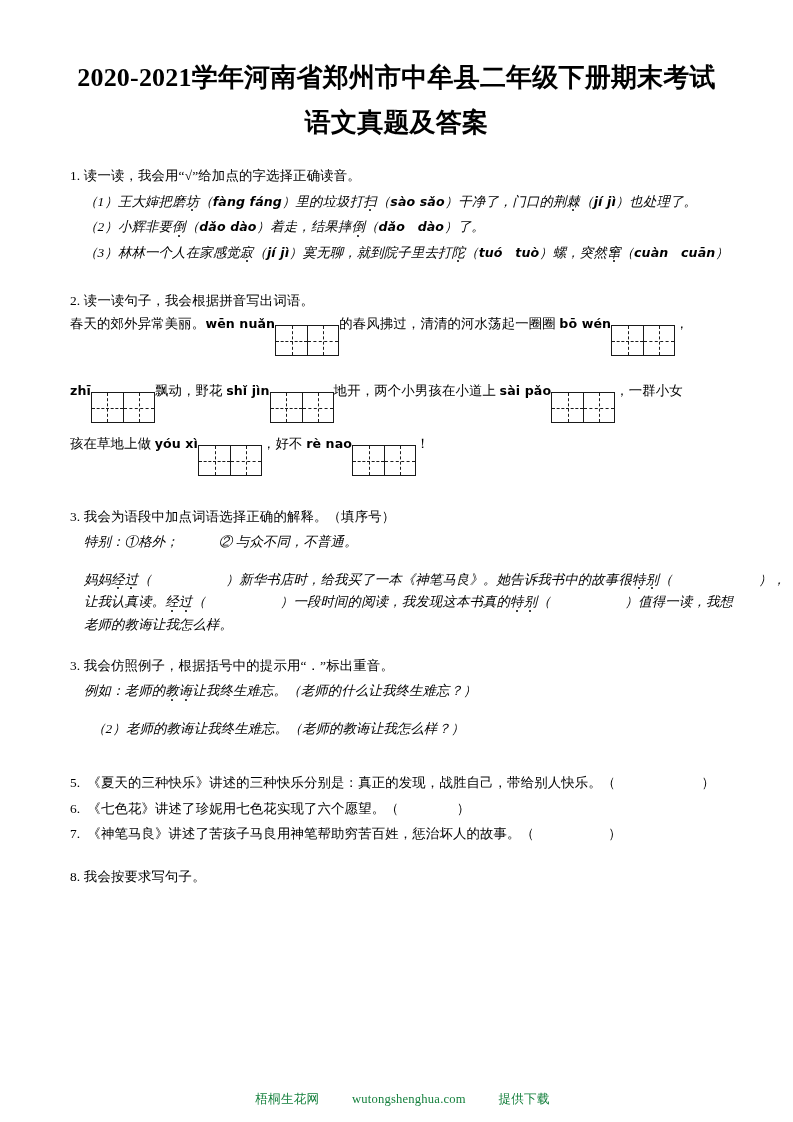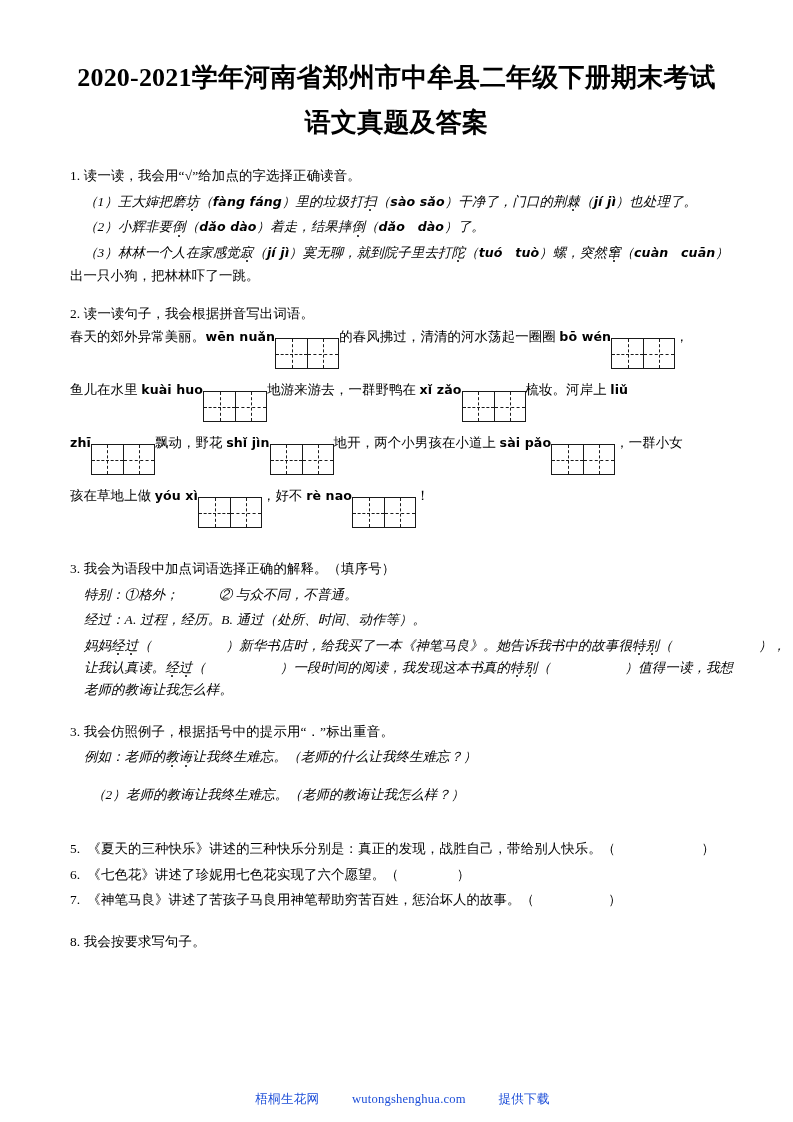--- a/index.html
+++ b/index.html
@@ -125,21 +125,21 @@
   .sp-md { display: inline-block; width: 40px; }
 
   
   .footer {
     position: absolute;
     left: 12px;
     right: 0;
     bottom: 14px;
     text-align: center;
     font-size: 12.6px;
-    color: #1d4ed8;
+    color: #15803d;
     letter-spacing: 0.2px;
   }
   .footer span { display: inline-block; }
   .footer .f-gap { width: 26px; }
   .footer .f-url { font-family: "Liberation Serif", serif; }
 </style>
 </head>
 <body>
 
 <div class="page">
@@ -150,49 +150,46 @@
 
   <div class="q">
     <span class="line">1. 读一读，我会用“√”给加点的字选择正确读音。</span>
     <div class="gap-b"></div>
     <span class="line indent1">（1）王大婶把磨<span class="dot">坊</span>（<span class="py-b">fàng fáng</span>）里的垃圾打<span class="dot">扫</span>（<span class="py-b">sào sǎo</span>）干净了，门口的荆<span class="dot">棘</span>（<span class="py-b">jí jì</span>）也处理了。</span>
     <div class="gap-b"></div>
     <span class="line indent1">（2）小辉非要<span class="dot">倒</span>（<span class="py-b">dǎo dào</span>）着走，结果摔<span class="dot">倒</span>（<span class="py-b">dǎo　dào</span>）了。</span>
     <div class="gap-b"></div>
     <span class="line indent1">（3）林林一个人在家感觉<span class="dot">寂</span>（<span class="py-b">jí jì</span>）寞无聊，就到院子里去打<span class="dot">陀</span>（<span class="py-b">tuó　tuò</span>）螺，突然<span class="dot">窜</span>（<span class="py-b">cuàn　cuān</span>）</span>
     <div class="gap-c"></div>
-    <span class="line">出一只小狗，把林林吓了一跳。</span>
   </div>
 
   <div class="gap-c"></div>
 
   <div class="q" style="margin-top:8px;">
     <span class="line">2. 读一读句子，我会根据拼音写出词语。</span>
     <div style="height:10px"></div>
 
     <span class="line">春天的郊外异常美丽。<span class="py-b">wēn nuǎn</span><span class="grid"><span class="cell"></span><span class="cell"></span></span>的春风拂过，清清的河水荡起一圈圈 <span class="py-b">bō wén</span><span class="grid"><span class="cell"></span><span class="cell"></span></span>，</span>
     <div style="height:14px"></div>
 
-    <span class="line">鱼儿在水里 <span class="py-b">kuài huo</span><span class="grid"><span class="cell"></span><span class="cell"></span></span>地游来游去，一群野鸭在 <span class="py-b">xǐ zǎo</span><span class="grid"><span class="cell"></span><span class="cell"></span></span>梳妆。河岸上 <span class="py-b">liǔ</span></span>
     <div style="height:14px"></div>
 
     <span class="line"><span class="py-b">zhī</span><span class="grid"><span class="cell"></span><span class="cell"></span></span>飘动，野花 <span class="py-b">shǐ jìn</span><span class="grid"><span class="cell"></span><span class="cell"></span></span>地开，两个小男孩在小道上 <span class="py-b">sài pǎo</span><span class="grid"><span class="cell"></span><span class="cell"></span></span>，一群小女</span>
     <div style="height:14px"></div>
 
     <span class="line">孩在草地上做 <span class="py-b">yóu xì</span><span class="grid"><span class="cell"></span><span class="cell"></span></span>，好不 <span class="py-b">rè nao</span><span class="grid"><span class="cell"></span><span class="cell"></span></span>！</span>
   </div>
 
   <div style="height:18px"></div>
 
   <div class="q">
     <span class="line">3. 我会为语段中加点词语选择正确的解释。（填序号）</span>
     <div class="gap-b"></div>
     <span class="line indent1"><span>特别：①格外；</span><span class="sp-md"></span><span>②  与众不同，不普通。</span></span>
     <div class="gap-b"></div>
-    <span class="line indent1">经过：A. 过程，经历。B. 通过（处所、时间、动作等）。</span>
     <div class="gap-b"></div>
     <span class="line indent1">妈妈<span class="dot">经</span><span class="dot">过</span>（<span class="blank-md"></span>）新华书店时，给我买了一本《神笔马良》。她告诉我书中的故事很<span class="dot">特</span><span class="dot">别</span>（<span class="blank-lg"></span>），</span>
     <div class="gap-c"></div>
     <span class="line indent1">让我认真读。<span class="dot">经</span><span class="dot">过</span>（<span class="blank-md"></span>）一段时间的阅读，我发现这本书真的<span class="dot">特</span><span class="dot">别</span>（<span class="blank-md"></span>）值得一读，我想</span>
     <div class="gap-c"></div>
     <span class="line indent1">老师的教诲让我怎么样。</span>
   </div>
 
   <div style="height:12px"></div>
 

